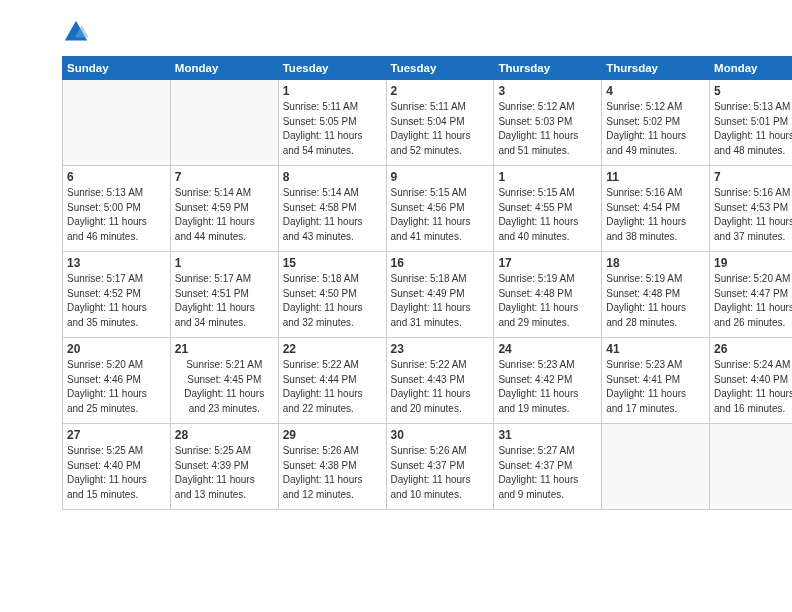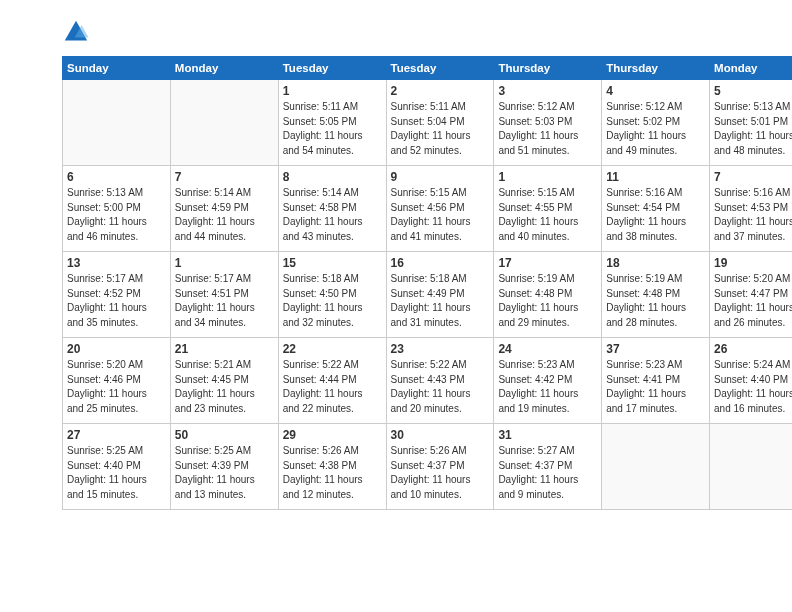--- a/index.html
+++ b/index.html
@@ -259,21 +259,21 @@
         </tr>
         <tr>
           <td>
             <span class="day-num">20</span>
             <div class="day-info" style="white-space: pre-line;">Sunrise: 5:20 AM
 Sunset: 4:46 PM
 Daylight: 11 hours and 25 minutes.</div>
           </td>
           <td>
             <span class="day-num">21</span>
-            <div class="day-info" style="white-space: pre-line;">Sunrise: 5:21 AM
+            <div class="day-info" style="white-space: pre-line; text-align: center;">Sunrise: 5:21 AM
 Sunset: 4:45 PM
 Daylight: 11 hours and 23 minutes.</div>
           </td>
           <td>
             <span class="day-num">22</span>
             <div class="day-info" style="white-space: pre-line;">Sunrise: 5:22 AM
 Sunset: 4:44 PM
 Daylight: 11 hours and 22 minutes.</div>
           </td>
           <td>
@@ -282,41 +282,41 @@
 Sunset: 4:43 PM
 Daylight: 11 hours and 20 minutes.</div>
           </td>
           <td>
             <span class="day-num">24</span>
             <div class="day-info" style="white-space: pre-line;">Sunrise: 5:23 AM
 Sunset: 4:42 PM
 Daylight: 11 hours and 19 minutes.</div>
           </td>
           <td>
-            <span class="day-num">37</span>
+            <span class="day-num">41</span>
             <div class="day-info" style="white-space: pre-line;">Sunrise: 5:23 AM
 Sunset: 4:41 PM
 Daylight: 11 hours and 17 minutes.</div>
           </td>
           <td>
             <span class="day-num">26</span>
             <div class="day-info" style="white-space: pre-line;">Sunrise: 5:24 AM
 Sunset: 4:40 PM
 Daylight: 11 hours and 16 minutes.</div>
           </td>
         </tr>
         <tr>
           <td>
             <span class="day-num">27</span>
             <div class="day-info" style="white-space: pre-line;">Sunrise: 5:25 AM
 Sunset: 4:40 PM
 Daylight: 11 hours and 15 minutes.</div>
           </td>
           <td>
-            <span class="day-num">50</span>
+            <span class="day-num">28</span>
             <div class="day-info" style="white-space: pre-line;">Sunrise: 5:25 AM
 Sunset: 4:39 PM
 Daylight: 11 hours and 13 minutes.</div>
           </td>
           <td>
             <span class="day-num">29</span>
             <div class="day-info" style="white-space: pre-line;">Sunrise: 5:26 AM
 Sunset: 4:38 PM
 Daylight: 11 hours and 12 minutes.</div>
           </td>

